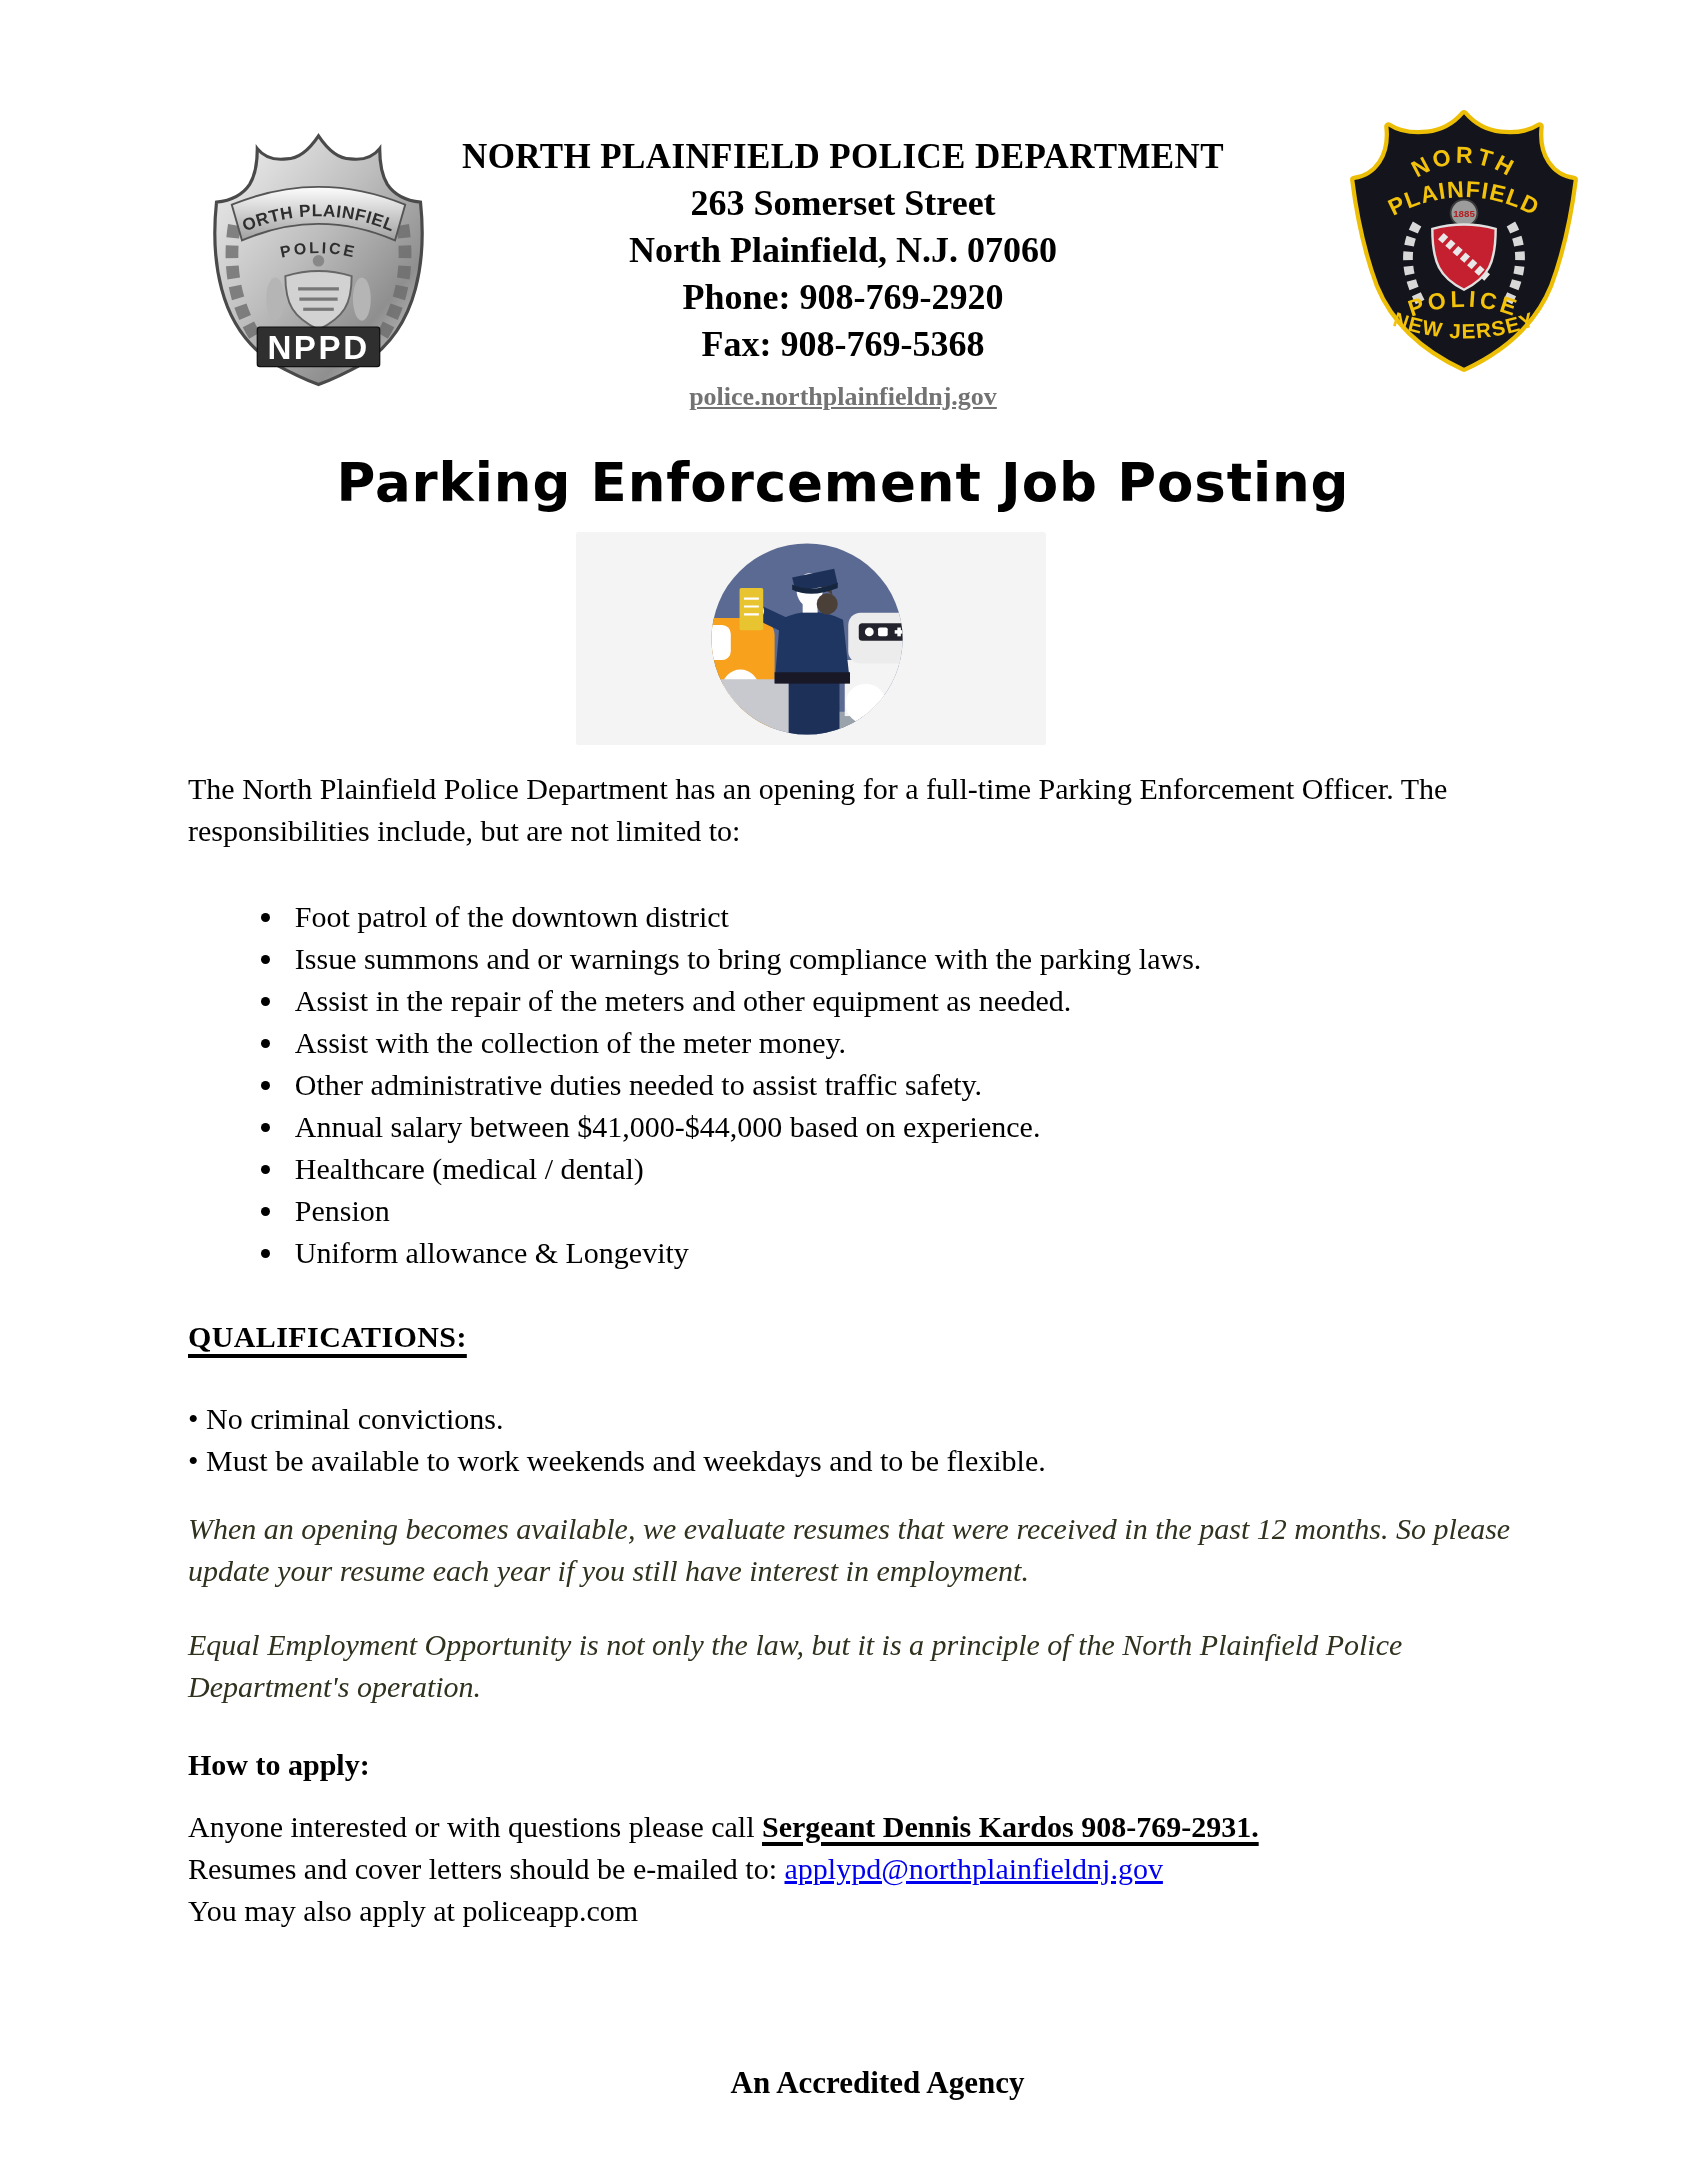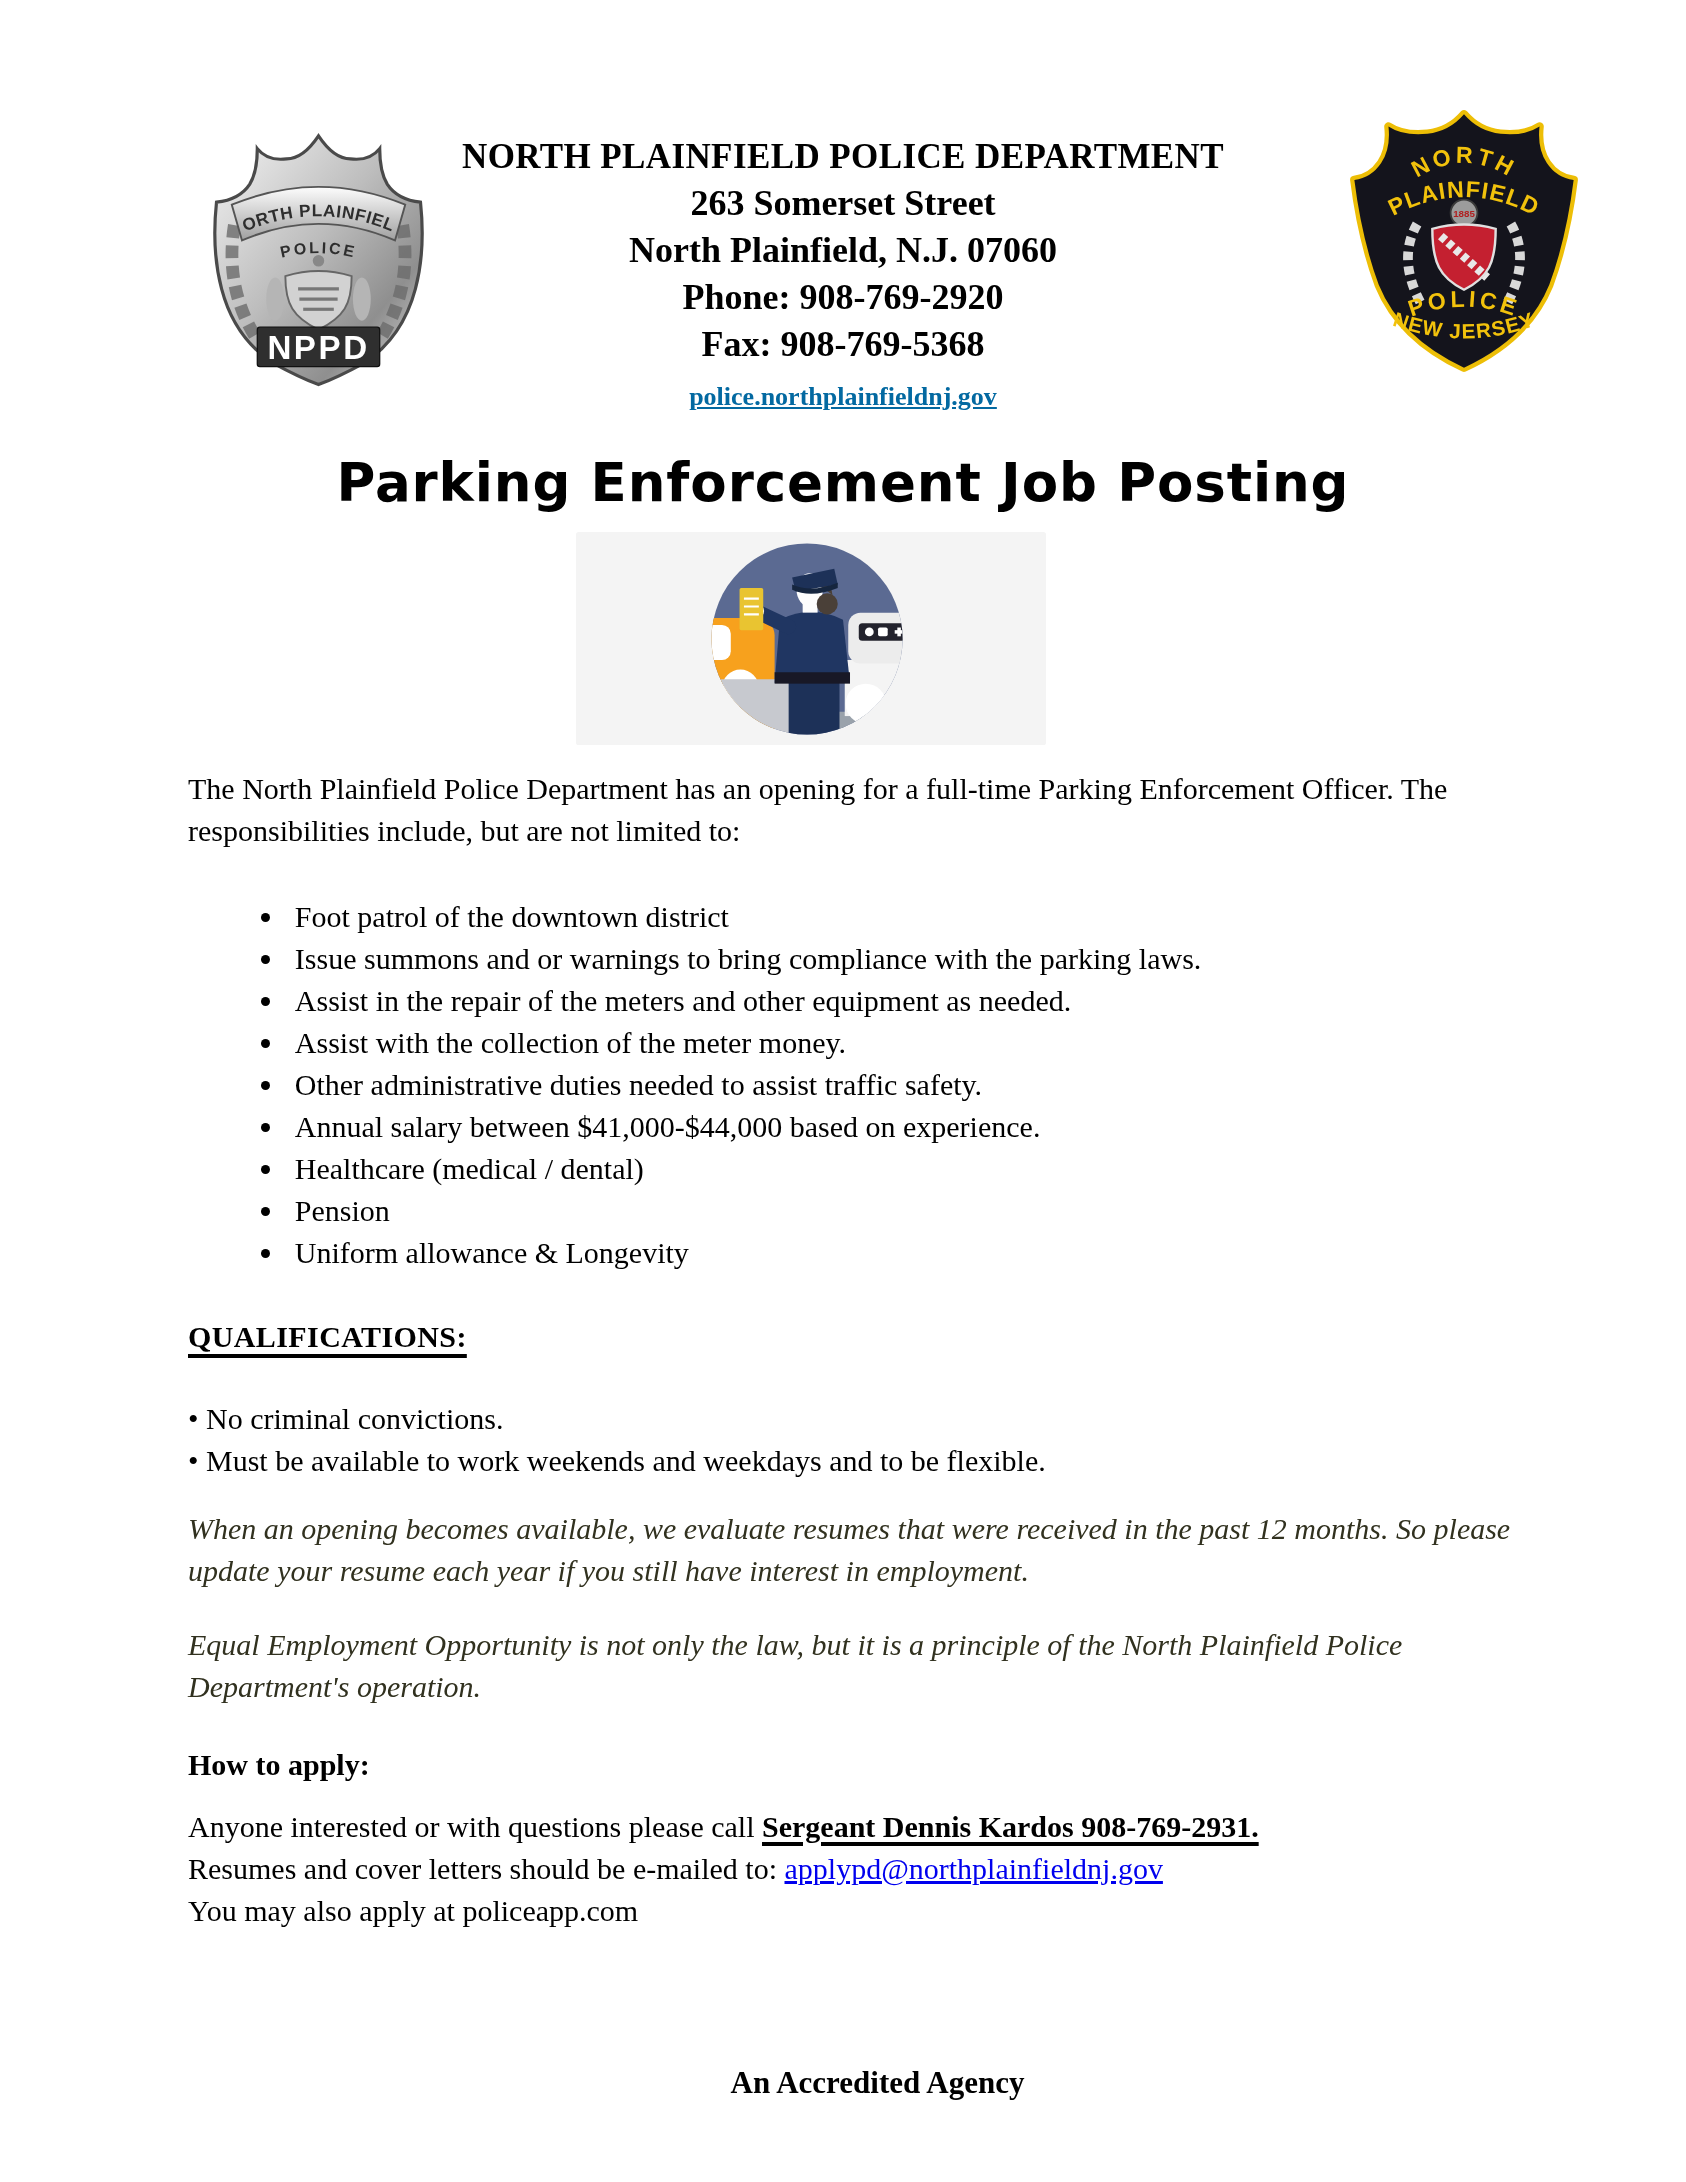--- a/index.html
+++ b/index.html
@@ -24,21 +24,21 @@
     font-weight: bold;
     font-size: 36px;
     line-height: 47px;
   }
   .header-text .dept { font-size: 35px; letter-spacing: 0.4px; }
   .website-link {
     display: inline-block;
     margin-top: 5.3px;
     font-size: 26px;
     font-weight: bold;
-    color: #0369a1;
+    color: #737373;
     text-decoration: underline;
     cursor: pointer;
   }
   .badge-left  { position: absolute; left: 191px;  top: 123px; width: 255px; height: 268px; }
   .badge-right { position: absolute; left: 1341px; top: 107px; width: 246px; height: 268px; }
   .badge-left svg, .badge-right svg { width: 100%; height: 100%; }
 
   
   .title {
     margin-top: 8.8px;

